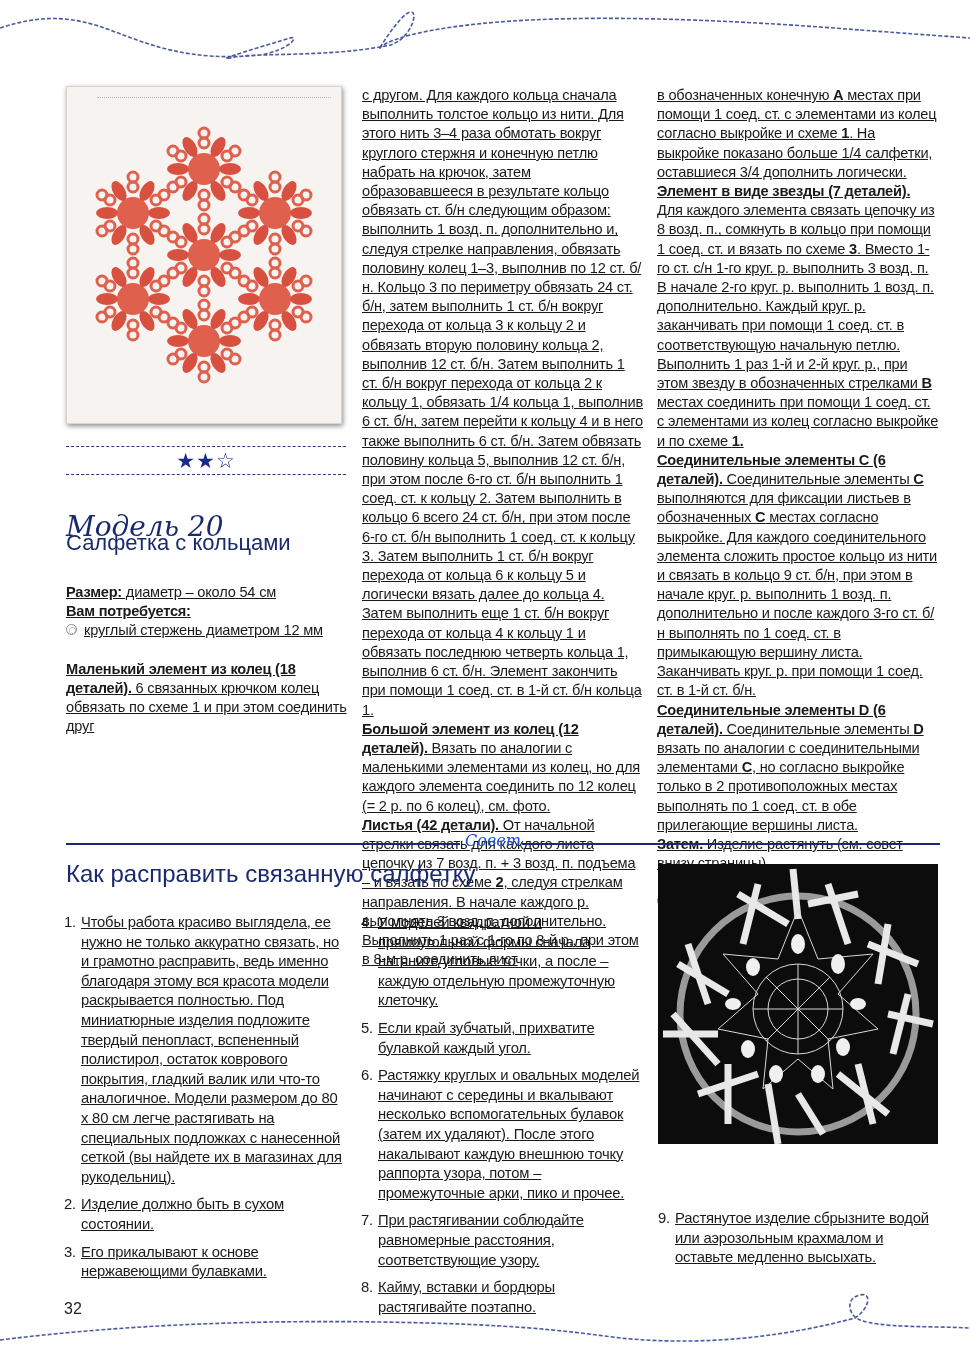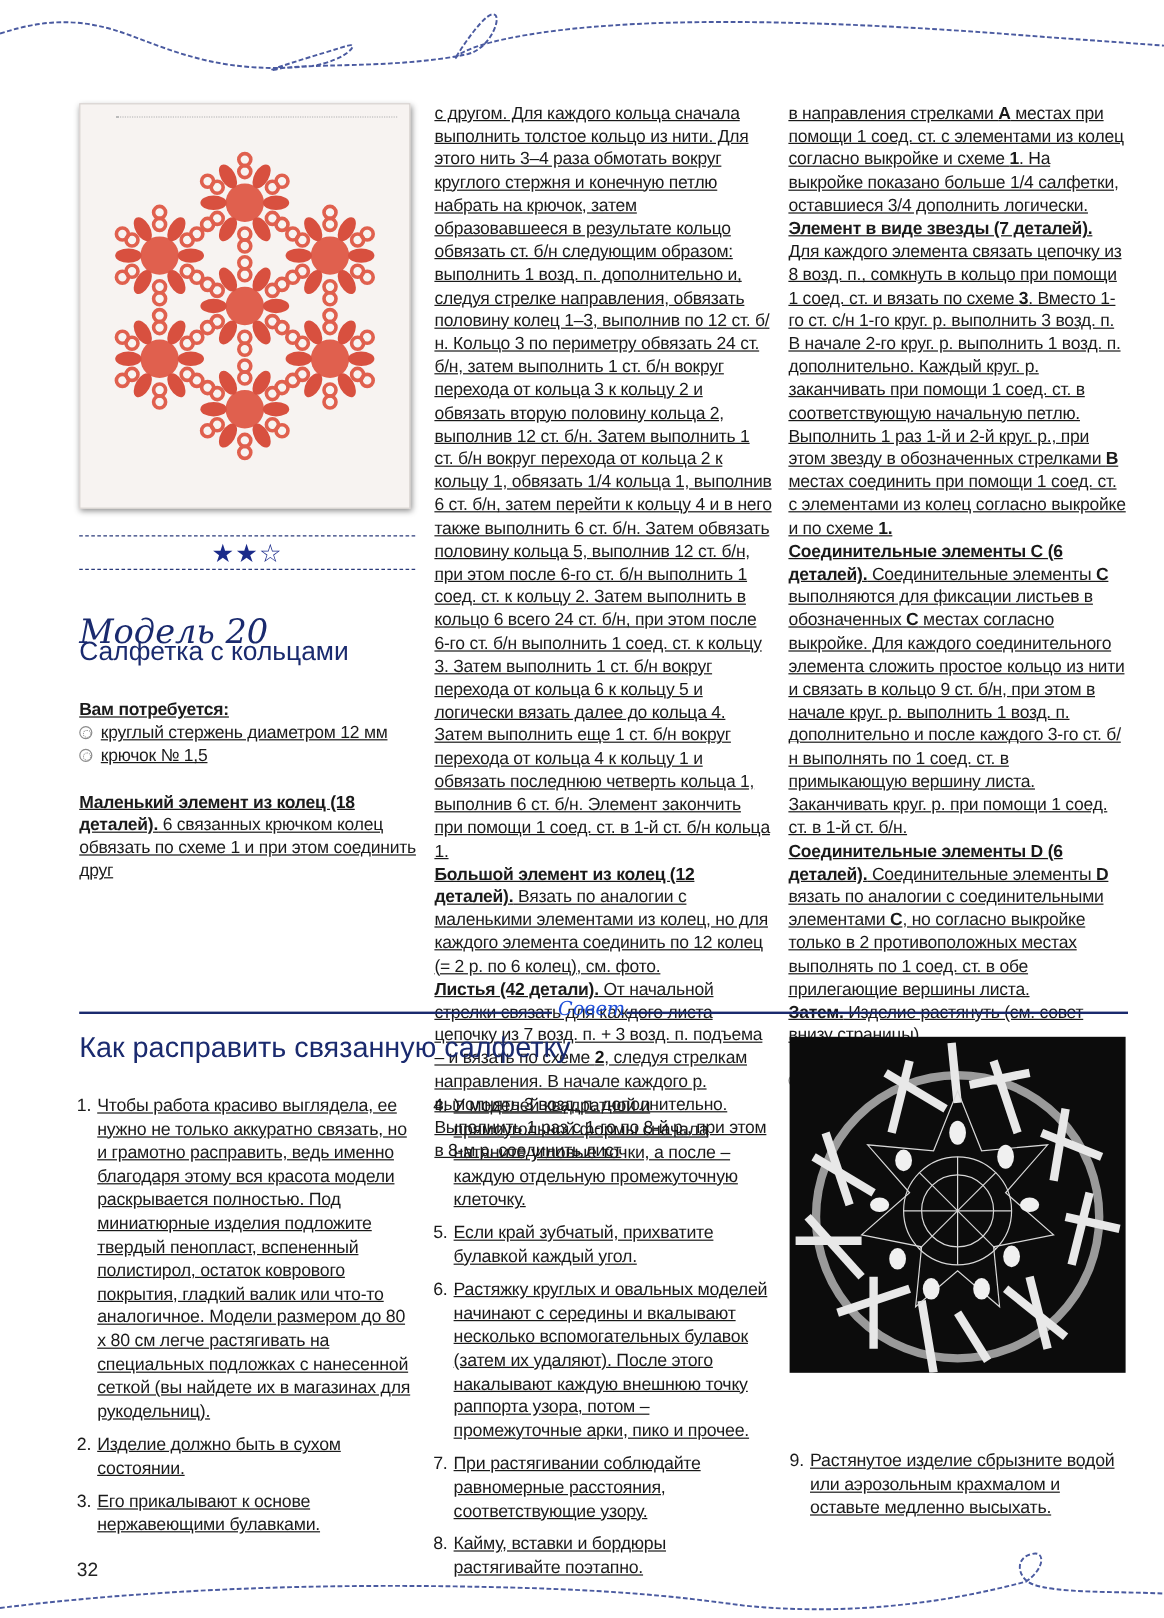--- a/index.html
+++ b/index.html
@@ -88,36 +88,36 @@
 <div class="rating">
   <div class="line" style="top:0"></div>
   <div class="stars">★★☆</div>
   <div class="line" style="top:28px"></div>
 </div>
 
 <div class="model-script">Модель 20</div>
 <div class="model-title">Салфетка с кольцами</div>
 
 <div class="col materials">
+  <p><b>Размер:</b><span> диаметр – около 54 см</span></p>
   <p><b>Вам потребуется:</b></p>
   <ul>
     <li><span class="bullet"></span><span>круглый стержень диаметром 12 мм</span></li>
-    <li><span class="bullet"></span><span>крючок № 1,5</span></li>
   </ul>
   <p style="margin-top:19px"><b>Маленький элемент из колец (18 деталей).</b><span> 6 связанных крючком колец обвязать по схеме 1 и при этом соединить друг</span></p>
 </div>
 
 <div class="col" style="left:362px;top:86px;width:282px;">
   <p>с другом. Для каждого кольца сначала выполнить толстое кольцо из нити. Для этого нить 3–4 раза обмотать вокруг круглого стержня и конечную петлю набрать на крючок, затем образовавшееся в результате кольцо обвязать ст. б/н следующим образом: выполнить 1 возд. п. дополнительно и, следуя стрелке направления, обвязать половину колец 1–3, выполнив по 12 ст. б/н. Кольцо 3 по периметру обвязать 24 ст. б/н, затем выполнить 1 ст. б/н вокруг перехода от кольца 3 к кольцу 2 и обвязать вторую половину кольца 2, выполнив 12 ст. б/н. Затем выполнить 1 ст. б/н вокруг перехода от кольца 2 к кольцу 1, обвязать 1/4 кольца 1, выполнив 6 ст. б/н, затем перейти к кольцу 4 и в него также выполнить 6 ст. б/н. Затем обвязать половину кольца 5, выполнив 12 ст. б/н, при этом после 6-го ст. б/н выполнить 1 соед. ст. к кольцу 2. Затем выполнить в кольцо 6 всего 24 ст. б/н, при этом после 6-го ст. б/н выполнить 1 соед. ст. к кольцу 3. Затем выполнить 1 ст. б/н вокруг перехода от кольца 6 к кольцу 5 и логически вязать далее до кольца 4. Затем выполнить еще 1 ст. б/н вокруг перехода от кольца 4 к кольцу 1 и обвязать последнюю четверть кольца 1, выполнив 6 ст. б/н. Элемент закончить при помощи 1 соед. ст. в 1-й ст. б/н кольца 1.</p>
   <p><b>Большой элемент из колец (12 деталей).</b><span> Вязать по аналогии с маленькими элементами из колец, но для каждого элемента соединить по 12 колец (= 2 р. по 6 колец), см. фото.</span></p>
   <p><b>Листья (42 детали).</b><span> От начальной стрелки связать для каждого листа цепочку из 7 возд. п. + 3 возд. п. подъема – и вязать по схеме </span><b>2</b><span>, следуя стрелкам направления. В начале каждого р. выполнять 3 возд. п. дополнительно. Выполнить 1 раз с 1-го по 8-й р., при этом в 8-м р. соединить лист</span></p>
 </div>
 
 <div class="col" style="left:657px;top:86px;width:282px;">
-  <p><span>в направления стрелками </span><b>A</b><span> местах при помощи 1 соед. ст. с элементами из колец согласно выкройке и схеме </span><b>1</b><span>. На выкройке показано больше 1/4 салфетки, оставшиеся 3/4 дополнить логически.</span></p>
+  <p><span>в обозначенных конечную </span><b>A</b><span> местах при помощи 1 соед. ст. с элементами из колец согласно выкройке и схеме </span><b>1</b><span>. На выкройке показано больше 1/4 салфетки, оставшиеся 3/4 дополнить логически.</span></p>
   <p><b>Элемент в виде звезды (7 деталей).</b><span> Для каждого элемента связать цепочку из 8 возд. п., сомкнуть в кольцо при помощи 1 соед. ст. и вязать по схеме </span><b>3</b><span>. Вместо 1-го ст. с/н 1-го круг. р. выполнить 3 возд. п. В начале 2-го круг. р. выполнить 1 возд. п. дополнительно. Каждый круг. р. заканчивать при помощи 1 соед. ст. в соответствующую начальную петлю. Выполнить 1 раз 1-й и 2-й круг. р., при этом звезду в обозначенных стрелками </span><b>B</b><span> местах соединить при помощи 1 соед. ст. с элементами из колец согласно выкройке и по схеме </span><b>1.</b></p>
   <p><b>Соединительные элементы C (6 деталей).</b><span> Соединительные элементы </span><b>C</b><span> выполняются для фиксации листьев в обозначенных </span><b>C</b><span> местах согласно выкройке. Для каждого соединительного элемента сложить простое кольцо из нити и связать в кольцо 9 ст. б/н, при этом в начале круг. р. выполнить 1 возд. п. дополнительно и после каждого 3-го ст. б/н выполнять по 1 соед. ст. в примыкающую вершину листа. Заканчивать круг. р. при помощи 1 соед. ст. в 1-й ст. б/н.</span></p>
   <p><b>Соединительные элементы D (6 деталей).</b><span> Соединительные элементы </span><b>D</b><span> вязать по аналогии с соединительными элементами </span><b>C</b><span>, но согласно выкройке только в 2 противоположных местах выполнять по 1 соед. ст. в обе прилегающие вершины листа.</span></p>
   <p><b>Затем.</b><span> Изделие растянуть (см. совет внизу страницы).</span></p>
   <p style="margin-top:19px;position:relative;padding-left:18px;font-style:italic;"><span class="bullet"></span><span>Схемы вязания узора крючком см. на вкладке</span></p>
 </div>
 
 <div class="sovet-line" style="left:66px;width:394px;"></div>
 <div class="sovet-word">Совет</div>
 <div class="sovet-line" style="left:522px;width:418px;"></div>

